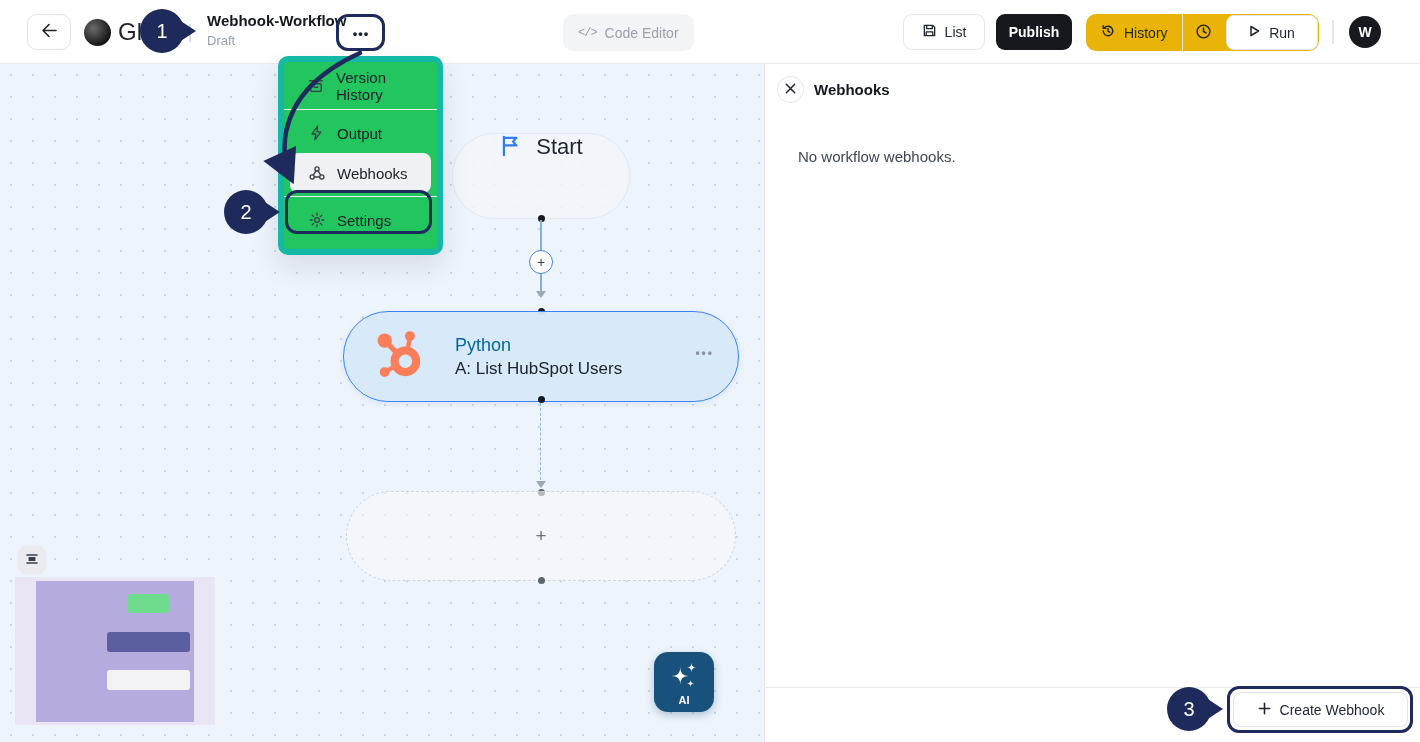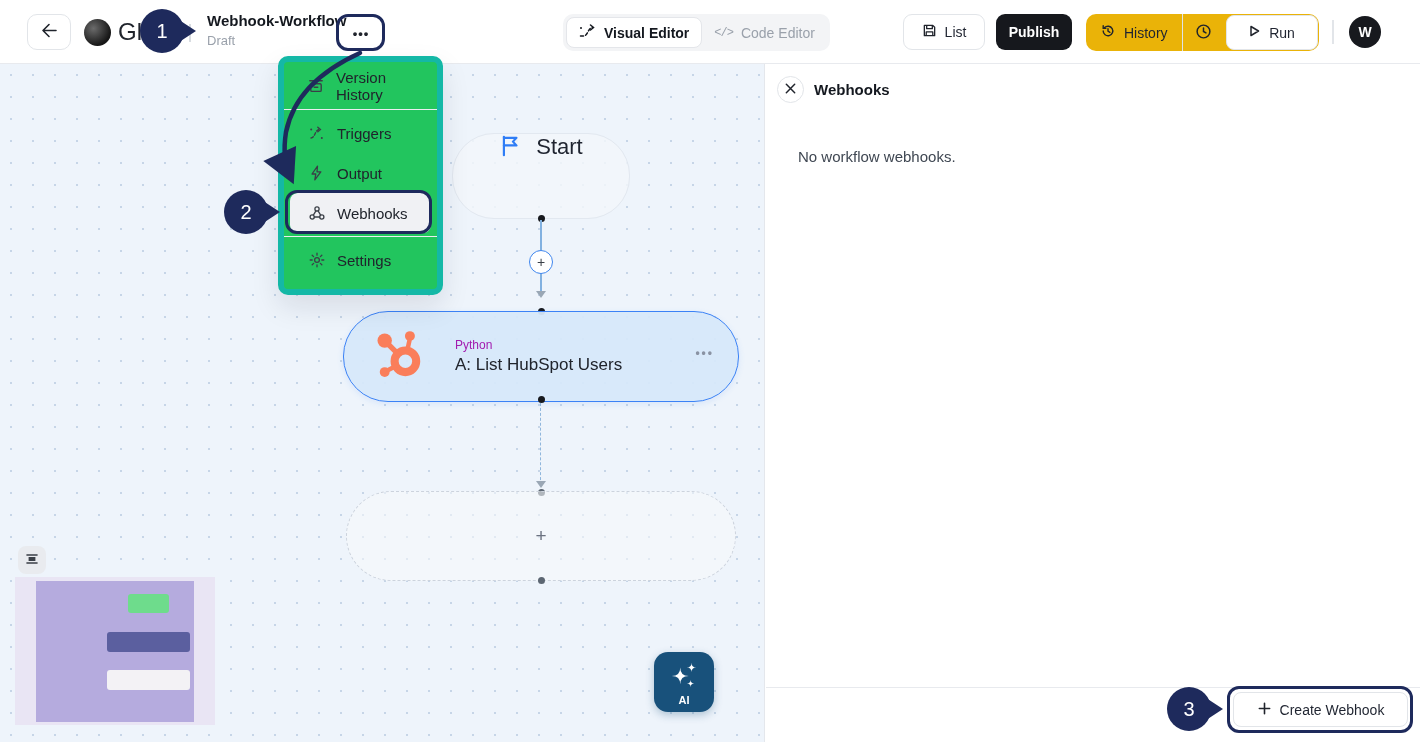--- a/index.html
+++ b/index.html
@@ -67,21 +67,21 @@
   .arrowhead { position:absolute; width:0; height:0; border-left:5px solid transparent;
                border-right:5px solid transparent; border-top:7px solid #9aa7b5; }
   .conn-line2 { position:absolute; left:540px; top:339px; width:0; height:82px; border-left:1.6px dashed #8fb6dc; }
 
   .hubspot-node { position:absolute; left:343px; top:247px; width:396px; height:91px; border-radius:45px;
                   background:rgba(214,232,250,0.95); border:1.8px solid #3b82f6;
                   display:flex; align-items:center; cursor:pointer;
                   box-shadow:0 2px 6px rgba(59,130,246,0.12); }
   .hubspot-logo { margin-left:29px; }
   .node-text { margin-left:28px; display:flex; flex-direction:column; gap:3px; }
-  .node-lang { font-size:12px; color:#a21caf; }
+  .node-lang { font-size:18px; color:#0369a1; }
   .node-title { font-size:17px; color:#20242c; }
   .node-more { position:absolute; right:24px; top:34px; color:#8a93a3; font-size:12px; font-weight:700;
                letter-spacing:2px; cursor:pointer; background:none; border:none; }
 
   .placeholder-node { position:absolute; left:346px; top:427px; width:390px; height:90px; border-radius:45px;
                       border:1.6px dashed #ccd3dd; background:rgba(248,250,252,0.55);
                       display:flex; align-items:center; justify-content:center; cursor:pointer; }
   .placeholder-plus { color:#6b7280; font-size:19px; }
 
   .fit-btn { position:absolute; left:18px; top:482px; width:28px; height:28px; background:#e9ebef;
@@ -142,30 +142,20 @@
       <span class="logo-text">Glo</span>
     </div>
     <div class="logo-divider"></div>
     <div class="title-block">
       <div class="wf-title">Webhook-Workflow</div>
       <div class="wf-status">Draft</div>
     </div>
     <button class="more-btn">•••</button>
 
     <div class="toggle-group">
-      <div class="toggle-seg toggle-active">
-        <span>
-          <svg width="17" height="15" viewBox="0 0 17 15" fill="none" stroke="#14181f" stroke-width="1.5" stroke-linecap="round">
-              <path d="M1.5 12 h3 c4.5 0 4.5-8.5 9-8.5" stroke-dasharray="3 2.2"></path>
-              <path d="M11.5 1 L14.5 3.5 L11.5 6" stroke-dasharray="0"></path>
-              <circle cx="2" cy="4" r="1" fill="#14181f" stroke="none"></circle>
-            </svg>
-        </span>
-        <span>Visual Editor</span>
-      </div>
       <div class="toggle-seg toggle-inactive">
         <span class="code-glyph">&lt;/&gt;</span>
         <span>Code Editor</span>
       </div>
     </div>
 
     <button class="btn save-btn">
       <span>
         <svg width="15" height="15" viewBox="0 0 16 16" fill="none" stroke="#20242c" stroke-width="1.4" stroke-linejoin="round">
             <path d="M2.5 2.5 h9 L13.5 4.5 V13.5 H2.5 Z"></path>
@@ -315,31 +305,20 @@
             <path d="M1.8 2.8 H14.2"></path>
             <rect x="2.8" y="5.8" width="10.4" height="7.6" rx="1.2"></rect>
             <path d="M6.2 9.2 h3.6"></path>
           </svg>
       </span>
       <span>Version History</span>
     </div>
     <div class="menu-divider"></div>
     <div class="menu-item">
       <span class="mi-icon">
-        <svg width="16" height="16" viewBox="0 0 16 16" fill="none" stroke="#3a3f47" stroke-width="1.4" stroke-linecap="round">
-            <path d="M2 13 C6 13 6 4.5 10.5 4.5" stroke-dasharray="2.6 2"></path>
-            <path d="M8.8 2.2 L11.4 4.5 L8.8 6.8"></path>
-            <circle cx="2.2" cy="4.5" r="1" fill="#3a3f47" stroke="none"></circle>
-            <circle cx="12.8" cy="13" r="1" fill="#3a3f47" stroke="none"></circle>
-          </svg>
-      </span>
-      <span>Triggers</span>
-    </div>
-    <div class="menu-item">
-      <span class="mi-icon">
         <svg width="15" height="16" viewBox="0 0 15 16" fill="none" stroke="#3a3f47" stroke-width="1.3" stroke-linejoin="round">
             <path d="M8.5 1.2 L3 9 H6.8 L5.8 14.8 L11.8 6.8 H8 Z"></path>
           </svg>
       </span>
       <span>Output</span>
     </div>
     <div class="menu-item hl">
       <span class="mi-icon">
         <svg width="16" height="16" viewBox="0 0 16 16" fill="none" stroke="#3a3f47" stroke-width="1.3" stroke-linecap="round">
             <circle cx="8" cy="4" r="2.1"></circle>

